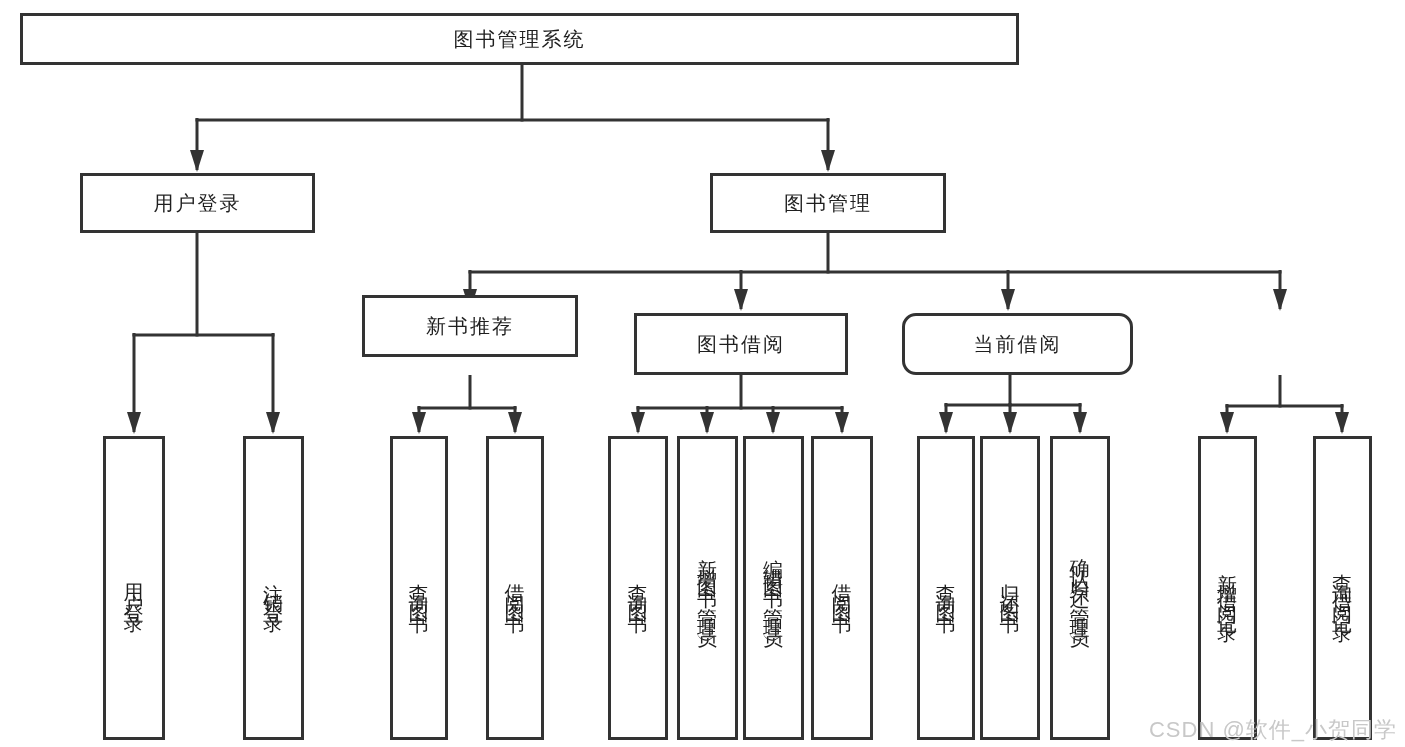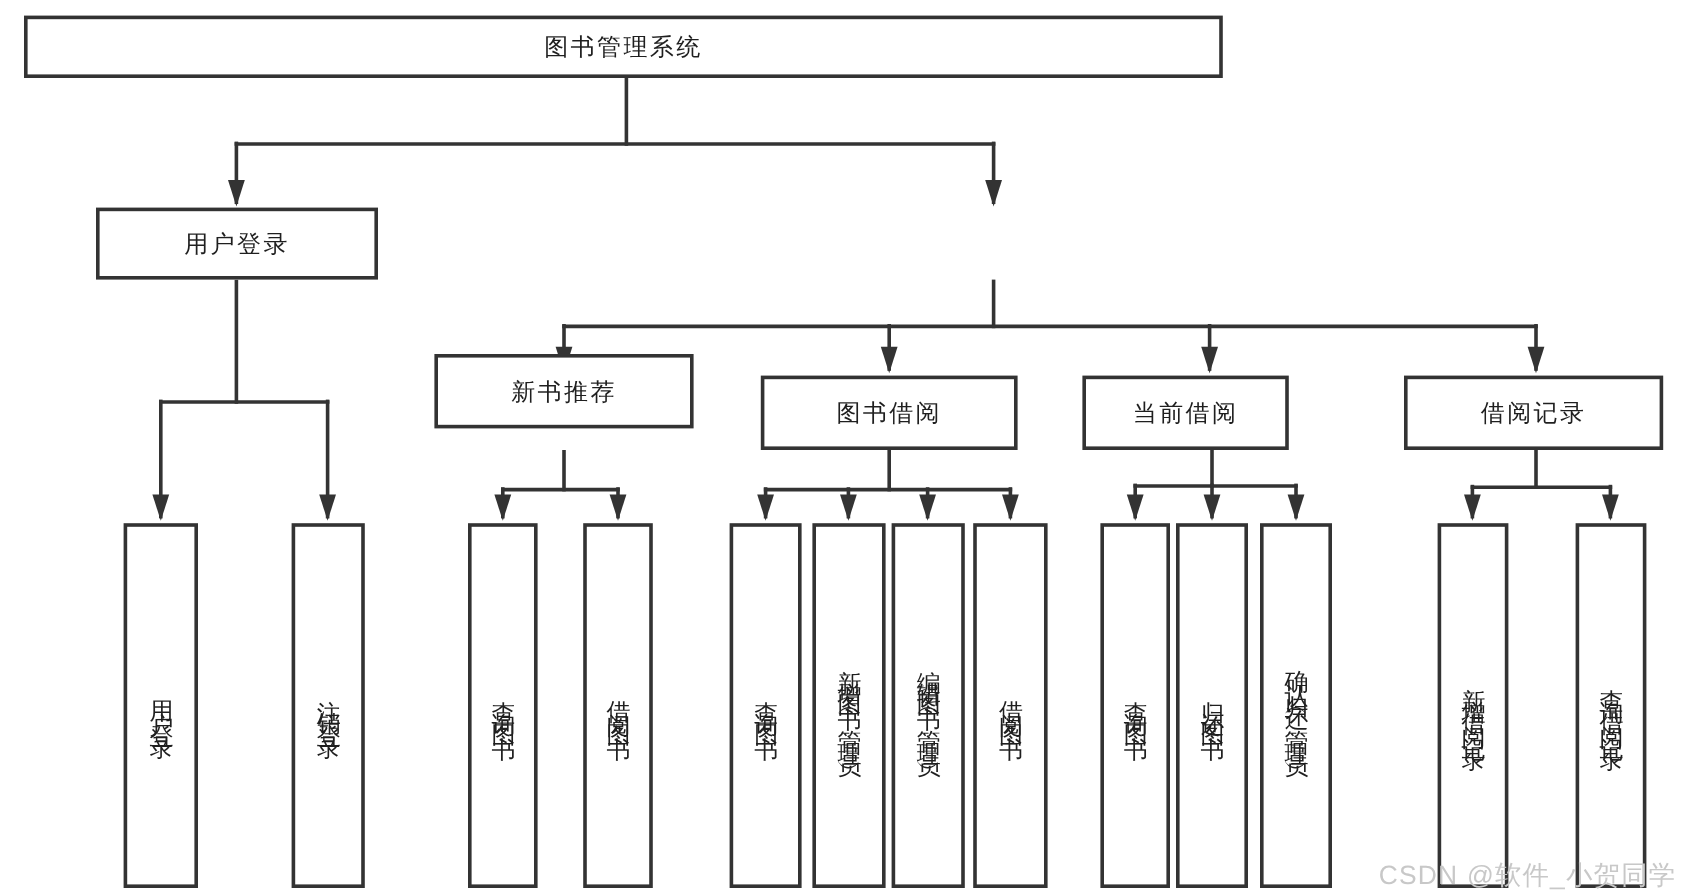--- a/index.html
+++ b/index.html
@@ -80,25 +80,25 @@
 
     <line x1="1280" y1="375" x2="1280" y2="407.5"></line>
     <line x1="1225.5" y1="406" x2="1343.5" y2="406"></line>
     <line x1="1227" y1="404" x2="1227" y2="432" marker-end="url(#arw)"></line>
     <line x1="1342" y1="404" x2="1342" y2="432" marker-end="url(#arw)"></line>
   </svg>
 
   <div class="box" style="left:20px;top:13px;width:999px;height:52px;">图书管理系统</div>
 
   <div class="box" style="left:80px;top:173px;width:235px;height:60px;">用户登录</div>
+  <div class="box" style="left:710px;top:173px;width:236px;height:60px;">图书管理</div>
 
   <div class="box" style="left:362px;top:295px;width:216px;height:62px;">新书推荐</div>
   <div class="box" style="left:634px;top:313px;width:214px;height:62px;">图书借阅</div>
-  <div class="box" style="left:902px;top:313px;width:172px;height:62px;">当前借阅</div>
-  <div class="box" style="left:1170px;top:313px;width:216px;height:62px;">借阅记录</div>
+  <div class="box" style="left:902px;top:313px;width:231px;height:62px;border-radius:14px;">当前借阅</div>
 
   <div class="leaf" style="left:103px;width:62px;">用户登录</div>
   <div class="leaf" style="left:243px;width:61px;">注销登录</div>
 
   <div class="leaf" style="left:390px;width:58px;">查询图书</div>
   <div class="leaf" style="left:486px;width:58px;">借阅图书</div>
 
   <div class="leaf" style="left:608px;width:60px;">查询图书</div>
   <div class="leaf" style="left:677px;width:61px;">新增图书（管理员）</div>
   <div class="leaf" style="left:743px;width:61px;">编辑图书（管理员）</div>

